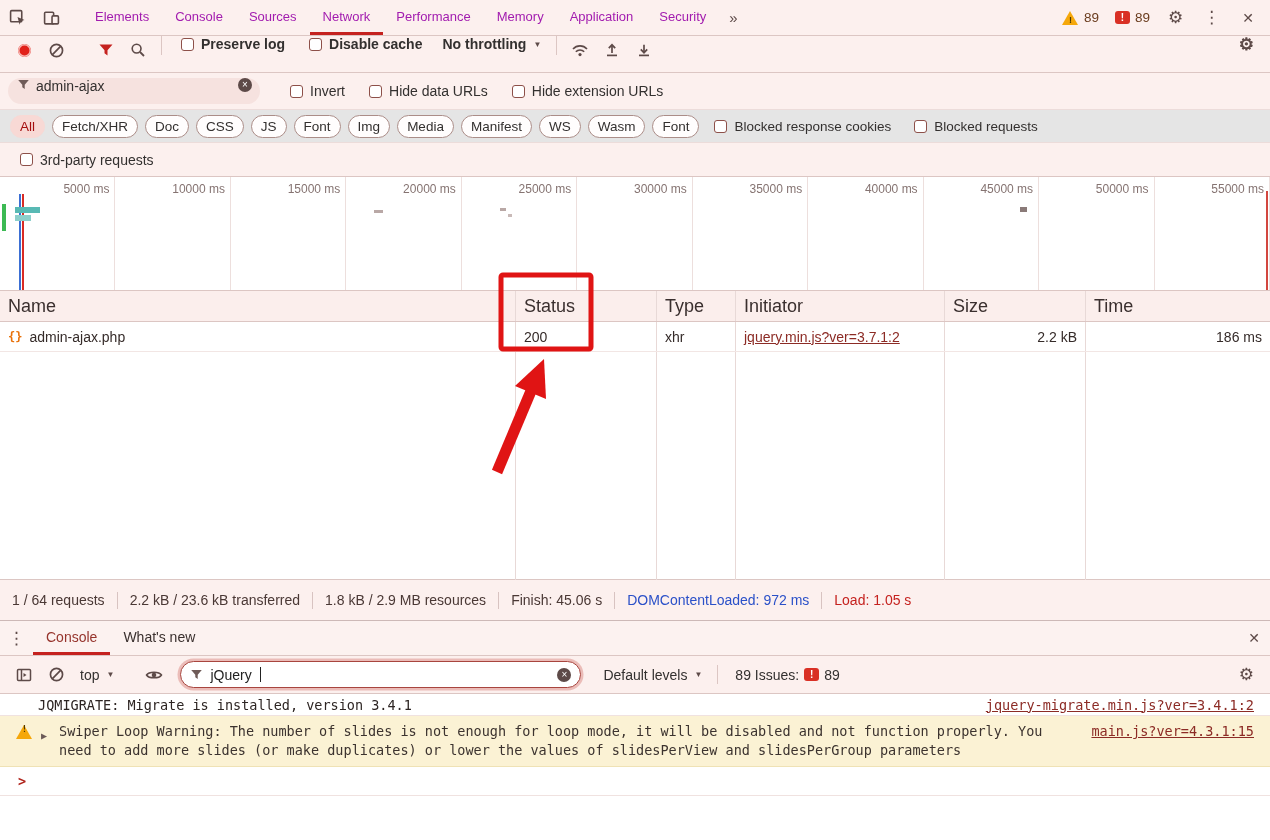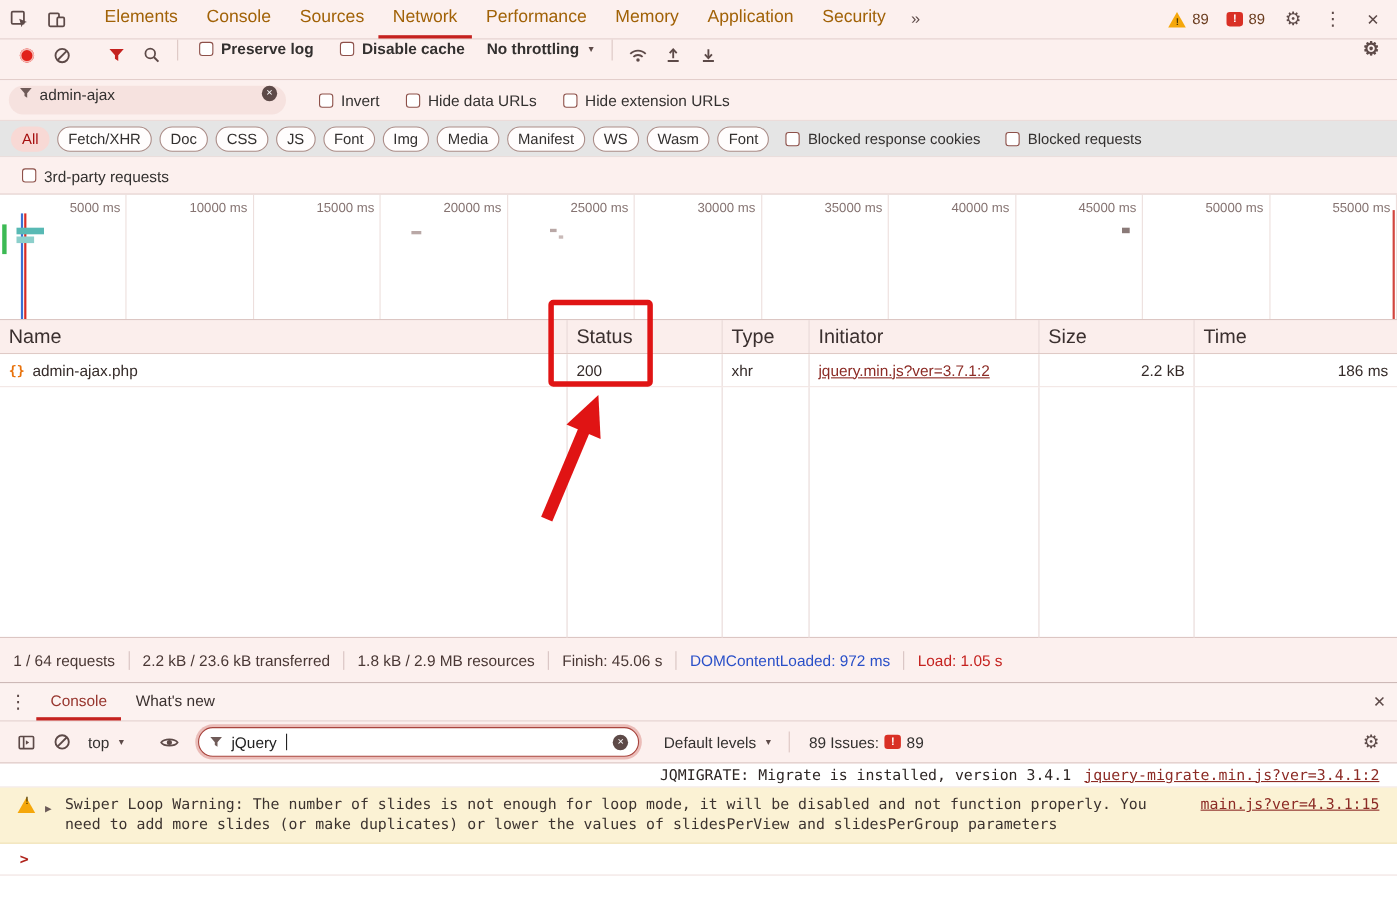--- a/index.html
+++ b/index.html
@@ -3,21 +3,21 @@
 <meta charset="utf-8">
 <style>
   * { box-sizing: border-box; margin: 0; padding: 0; }
   html,body { width:1270px; height:840px; }
   body { font-family: "Liberation Sans", sans-serif; color:#352b29; background:#fff; }
   .app { position:relative; width:1270px; height:840px; overflow:hidden; background:#fff; }
 
   
   .tabbar { height:36px; background:#fcf0ee; border-bottom:1px solid #dcc6c3; display:flex; align-items:stretch; }
   .tabbar .icon-btn { width:34px; height:35px; display:flex; align-items:center; justify-content:center; color:#5d4a48; }
-  .tab { padding:0 13px; display:flex; align-items:center; font-size:16px; color:#a16207; border-bottom:3px solid transparent; cursor:default; white-space:nowrap; }
+  .tab { padding:0 13px; display:flex; align-items:center; font-size:13px; color:#a21caf; border-bottom:3px solid transparent; cursor:default; white-space:nowrap; }
   .tab.active { border-bottom-color:#c5221f; }
   .tab-more { padding:0 10px; display:flex; align-items:center; font-size:15px; color:#5d4a48; }
   .tabbar-right { margin-left:auto; display:flex; align-items:center; gap:4px; padding-right:6px; }
   .count-pair { display:flex; align-items:center; gap:5px; padding:0 6px; font-size:13.5px; color:#6a3c1e; }
   .glyph-btn { font-size:17px; color:#5d4a48; padding:0 8px; line-height:1; }
   .glyph-close { font-size:14px; color:#5d4a48; padding:0 10px; }
 
   
   .warn-tri { position:relative; width:17px; height:15px; display:inline-block; }
   .warn-tri .tri { position:absolute; left:0; top:1px; width:0; height:0; border-left:8.5px solid transparent; border-right:8.5px solid transparent; border-bottom:14px solid #f5a70a; }
@@ -87,21 +87,21 @@
   .consolebar { height:38px; background:#fcf0ee; border-bottom:1px solid #dcc6c3; display:flex; align-items:center; padding:0 8px; font-size:14px; }
   .consolebar .icon-btn { width:32px; height:28px; display:flex; align-items:center; justify-content:center; color:#5d4a48; }
   .console-pill { display:flex; align-items:center; gap:7px; background:#fff; border:1.5px solid #a8453e; box-shadow:0 0 0 2.5px rgba(196,70,60,.30); border-radius:14px; height:27px; padding:0 9px; flex:1; max-width:668px; margin:0 14px 0 10px; }
   .console-pill .txt { font-size:14px; color:#222; }
   .caret-line { display:inline-block; width:1.5px; height:15px; background:#222; margin-left:1px; vertical-align:middle; }
   .console-pill .spacer { flex:1; }
   .issues-group { display:flex; align-items:center; gap:5px; padding:0 10px; white-space:nowrap; color:#33302f; }
 
   
   .cmsg { font-family:"DejaVu Sans Mono", monospace; font-size:13.5px; }
-  .cmsg1 { height:22px; border-bottom:1px solid #f0e2e0; display:flex; align-items:center; padding:0 16px 0 38px; gap:12px;text-align:right; }
+  .cmsg1 { height:22px; border-bottom:1px solid #f0e2e0; display:flex; align-items:center; padding:0 16px 0 38px; gap:12px; }
   .cmsg1 .msg { flex:1; color:#2d2523; }
   .cwarn { min-height:49px; background:#fbf2d4; border-bottom:1px solid #efe2b5; padding:6px 16px 6px 16px; display:flex; gap:8px; line-height:19px; color:#3c332f; }
   .cwarn .body { flex:1; }
   .cwarn .link { float:right; margin-left:14px; }
   .cwarn .expand { color:#6b5a58; font-size:10px; margin-right:4px; }
   .cprompt { height:29px; border-bottom:1px solid #f0e2e0; display:flex; align-items:center; padding:0 16px 0 18px; color:#b0241c; font-weight:bold; }
 
   
   .annotation { position:absolute; left:0; top:0; width:1270px; height:840px; pointer-events:none; z-index:60; }
 

